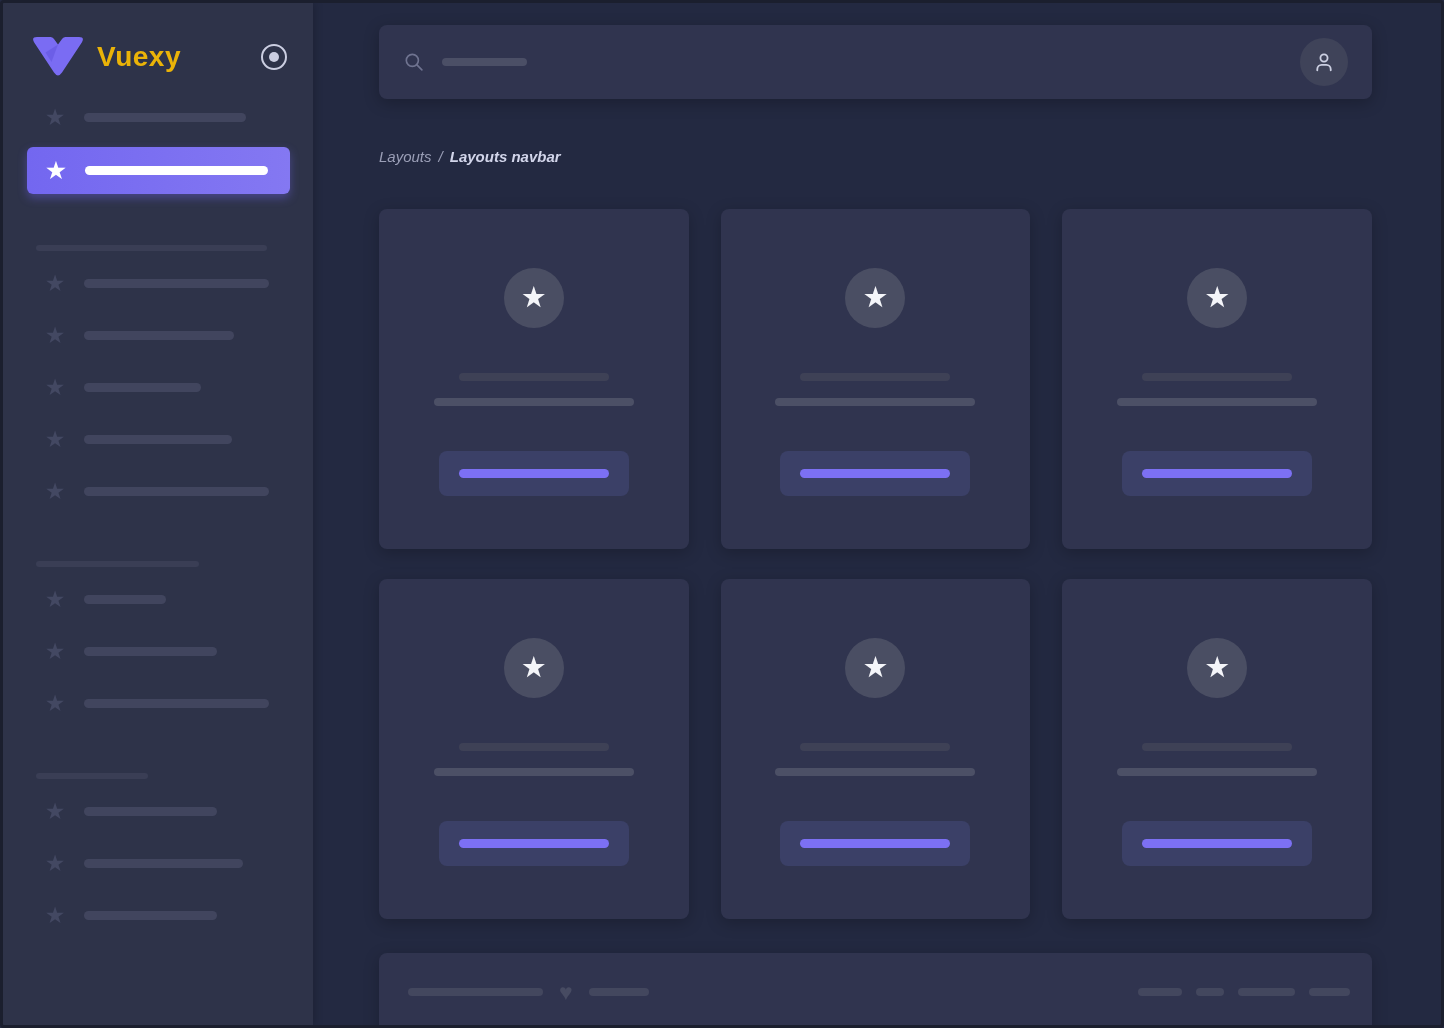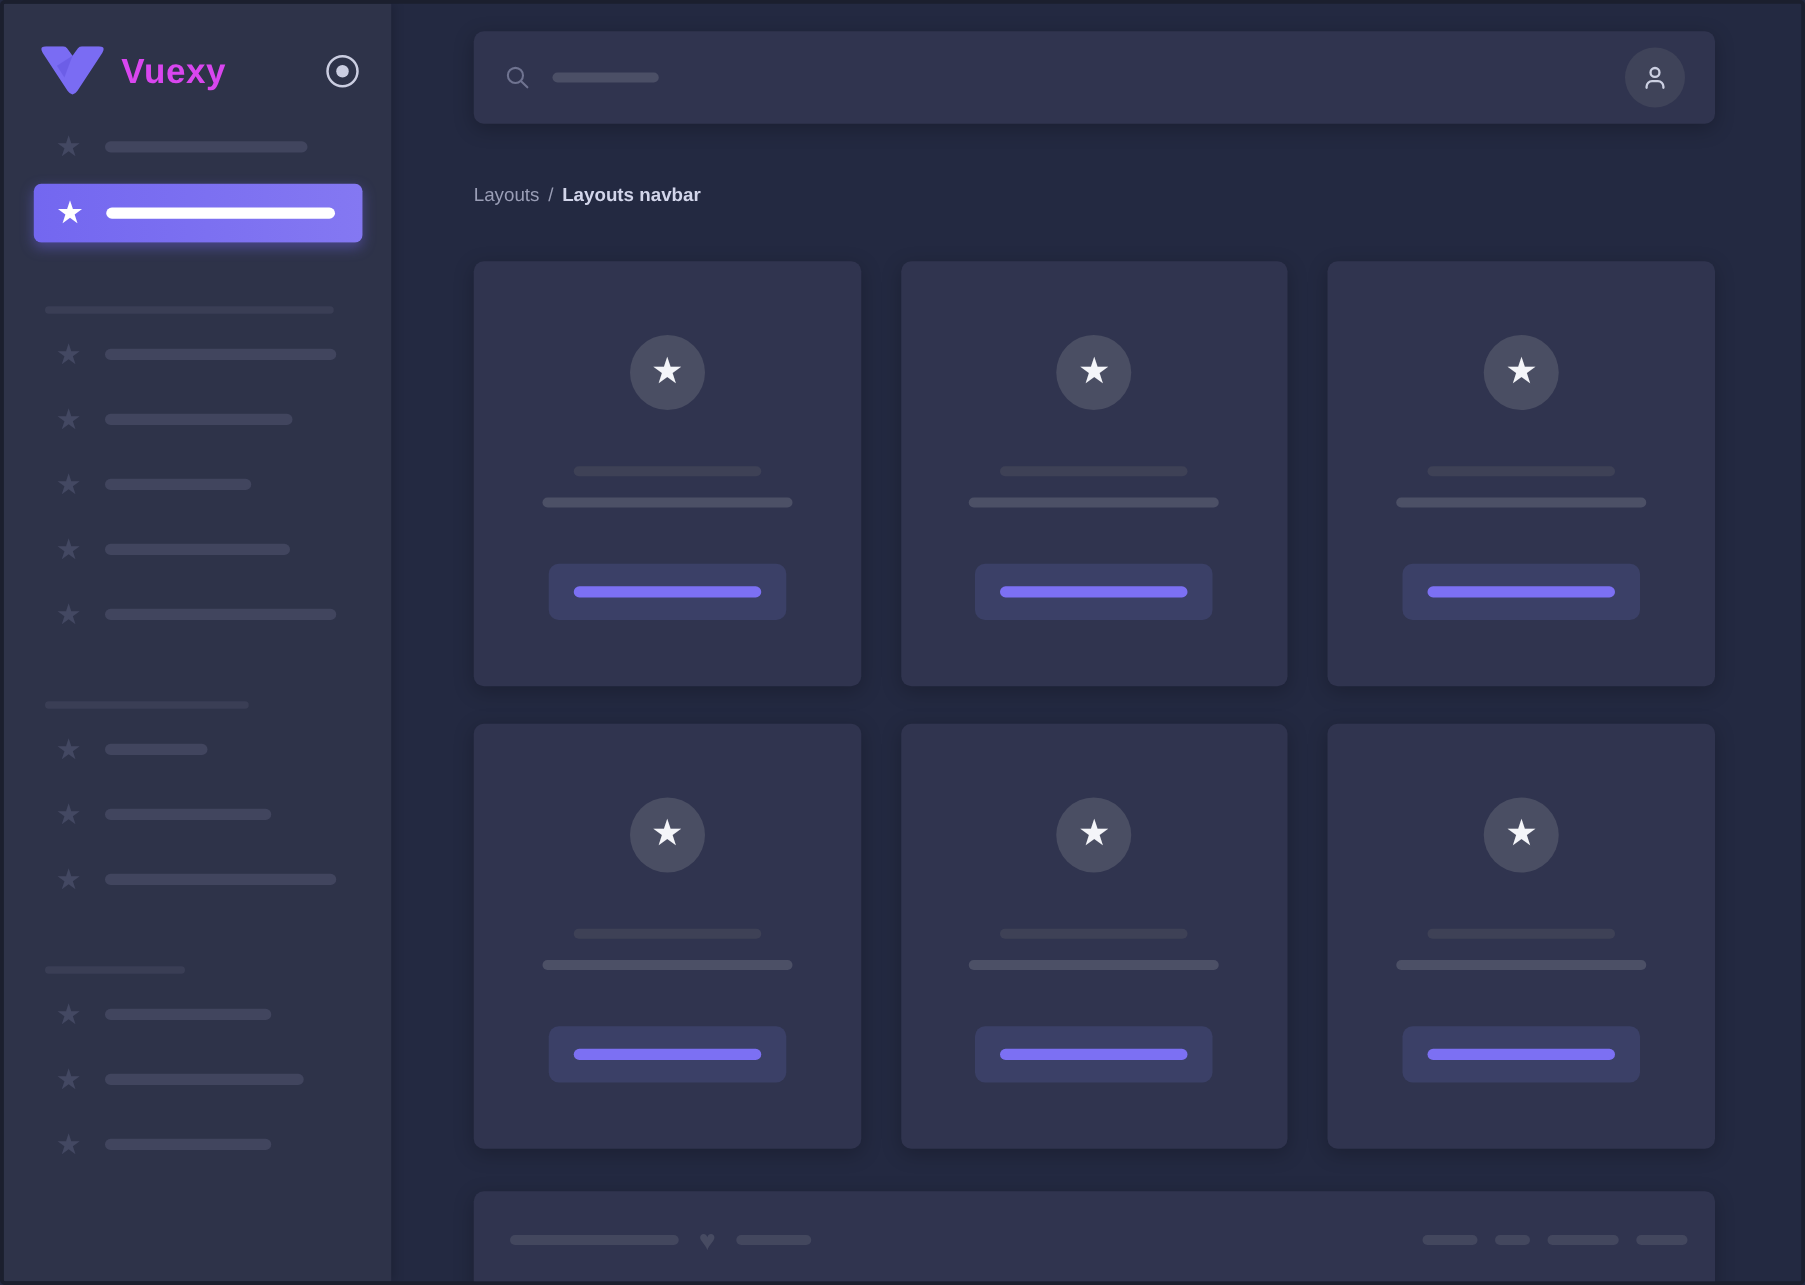--- a/index.html
+++ b/index.html
@@ -18,21 +18,21 @@
   
   .sidebar{
     width:310px;min-width:310px;height:100%;
     background:#2e3349;
     box-shadow:2px 0 8px rgba(0,0,0,.18);
     box-sizing:border-box;
   }
   .brand-row{display:flex;align-items:center;padding:34px 26px 0 28px;}
   .logo{width:54px;height:40px;display:block;}
   .brand-text{
-    margin-left:12px;font-size:28px;font-weight:700;color:#d946ef;letter-spacing:.5px;
+    margin-left:12px;font-size:28px;font-weight:700;color:#eab308;letter-spacing:.5px;
   }
   .record{
     margin-left:auto;width:22px;height:22px;border:2px solid #cbcee1;border-radius:50%;
     display:flex;align-items:center;justify-content:center;cursor:pointer;
   }
   .record-dot{width:10px;height:10px;border-radius:50%;background:#cbcee1;}
 
   .menu{margin-top:26px;}
   .menu-item{
     display:flex;align-items:center;
@@ -66,21 +66,21 @@
     box-shadow:0 4px 16px rgba(0,0,0,.24);
   }
   .search-icon{width:22px;height:22px;display:block;cursor:pointer;}
   .search-bar{width:85px;height:8px;border-radius:4px;background:#4b4f66;margin-left:17px;cursor:text;}
   .avatar{
     margin-left:auto;width:48px;height:48px;border-radius:50%;background:#3f4359;
     display:flex;align-items:center;justify-content:center;cursor:pointer;
   }
   .avatar svg{width:26px;height:26px;display:block;}
 
-  .breadcrumb{margin-top:49px;display:flex;align-items:center;gap:7px;font-size:15px;}
+  .breadcrumb{margin-top:49px;display:flex;align-items:center;gap:7px;font-size:15px;font-style:italic;}
   .bc-parent{color:#9a9eb6;cursor:pointer;}
   .bc-sep{color:#9a9eb6;}
   .bc-current{color:#d2d5ea;font-weight:700;}
 
   .grid{
     margin-top:44px;
     display:grid;grid-template-columns:repeat(3,1fr);
     column-gap:32px;row-gap:30px;
   }
   .card{

